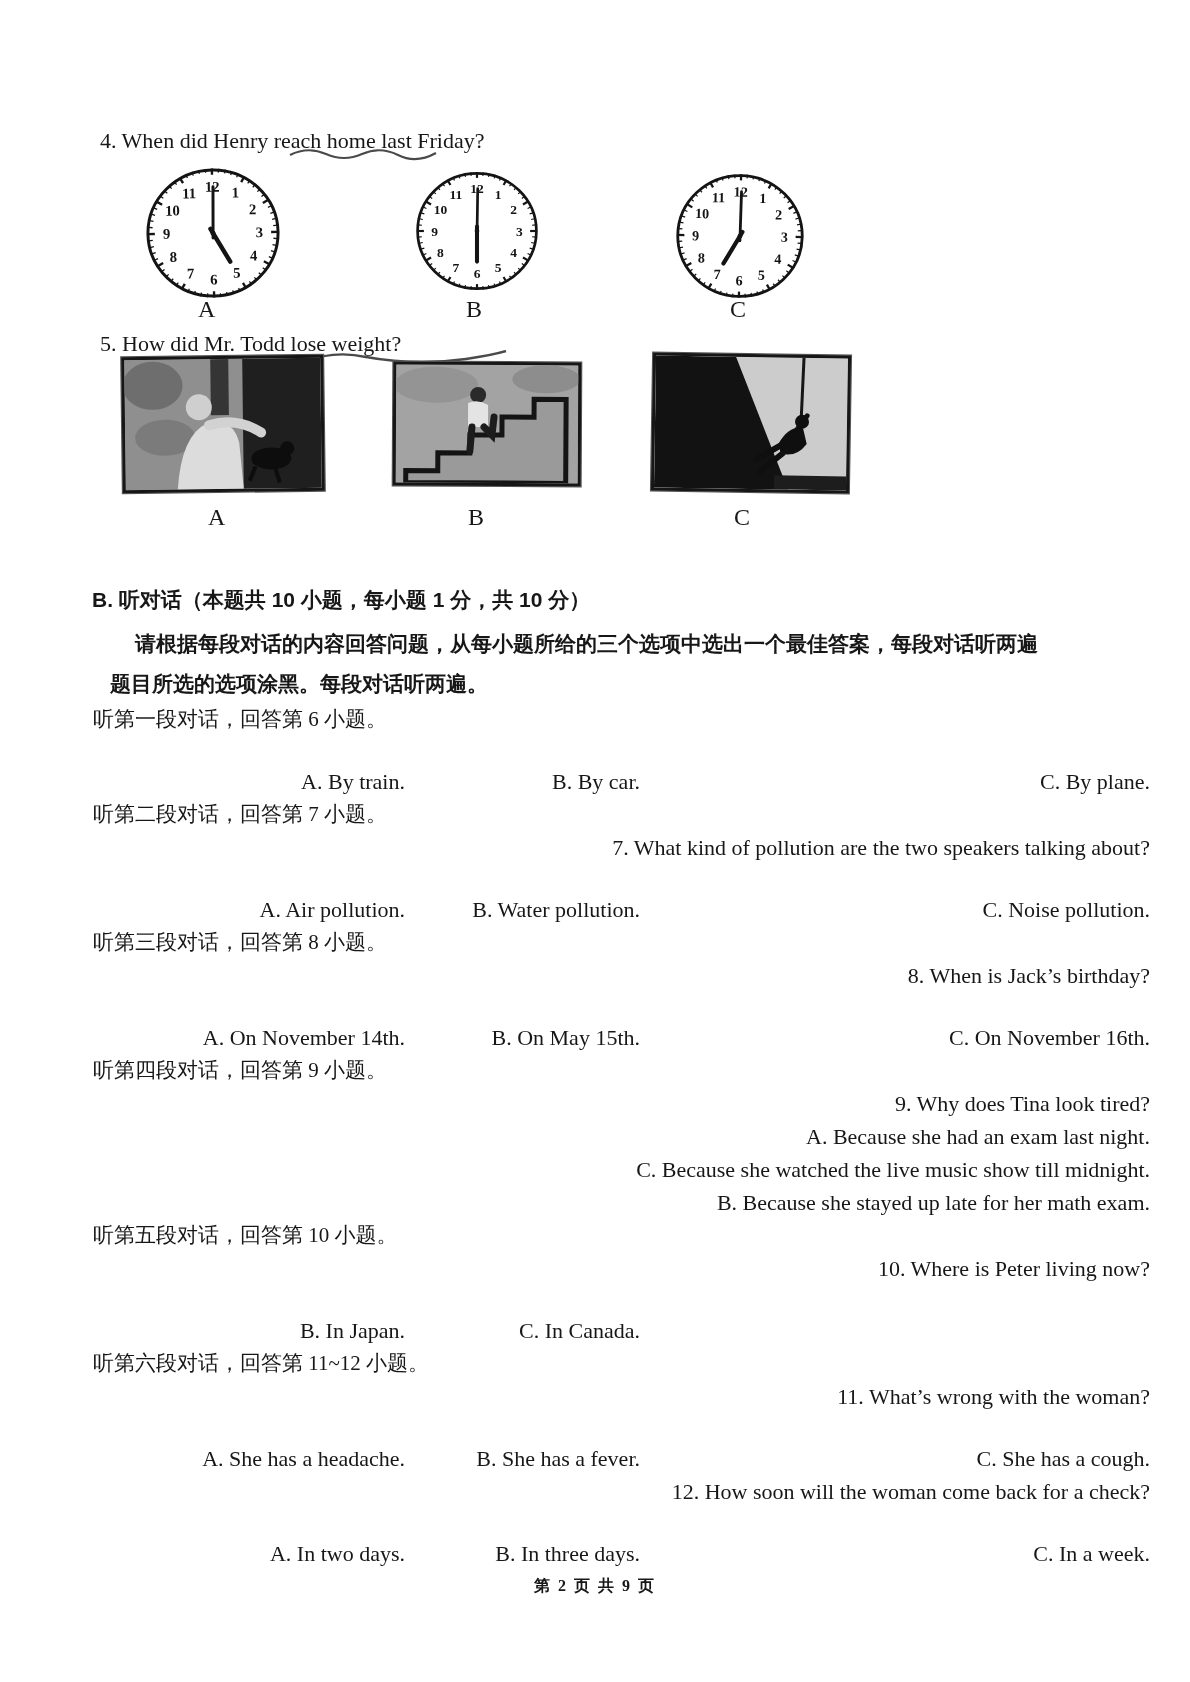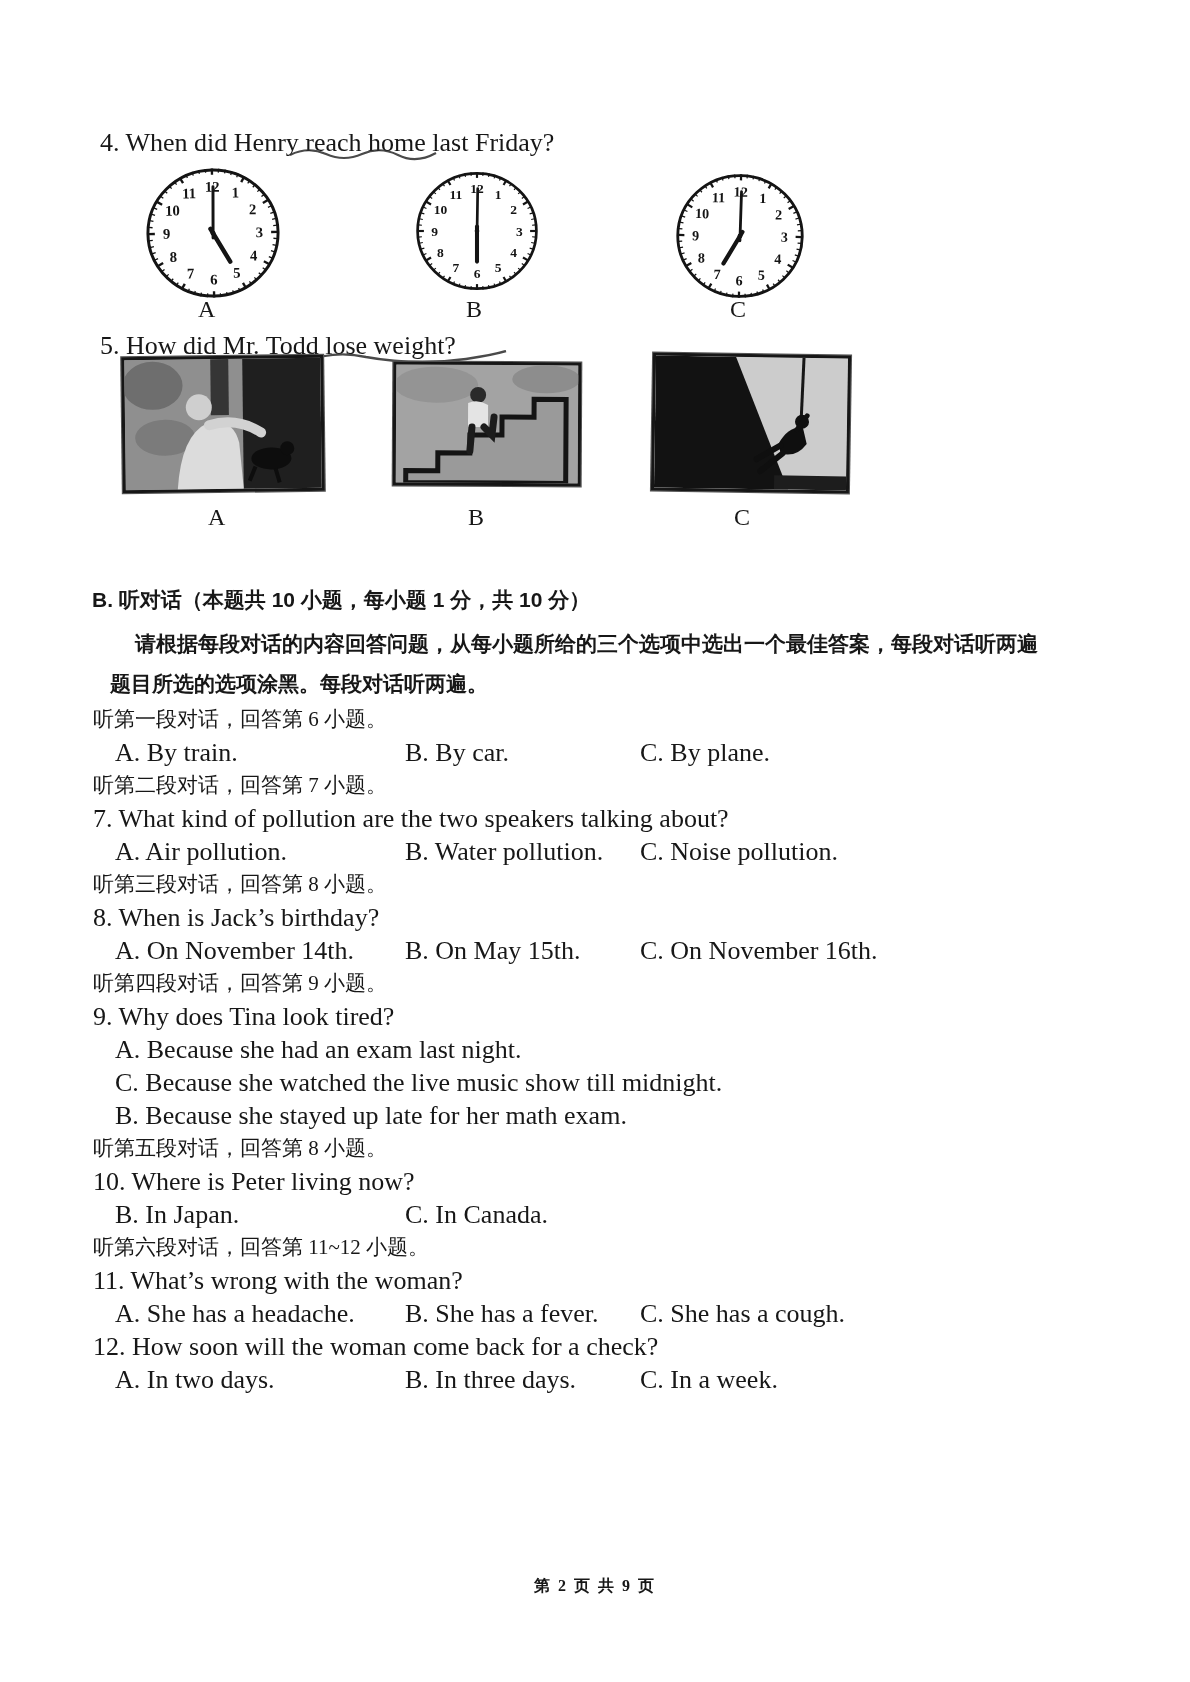--- a/index.html
+++ b/index.html
@@ -5,21 +5,21 @@
   * { margin:0; padding:0; box-sizing:border-box; }
   html,body { width:1190px; height:1682px; }
   body {
     background:#ffffff;
     color:#171717;
     font-family:"Liberation Serif","DejaVu Serif",serif;
     position:relative;
     overflow:hidden;
   }
   .abs { position:absolute; }
-  .en { font-size:26px; }
+  .en { font-size:22px;text-align:right; }
   .cn-bold { font-family:"Liberation Sans","DejaVu Sans",sans-serif; font-weight:700; font-size:21px; }
   .cn { font-size:21px; }
 
   
   #q4-line { left:100px; top:128px; white-space:nowrap; }
   #clocks-row { left:0; top:160px; width:1190px; height:175px; }
   .clock { position:absolute; }
   #clock-a { left:142px; top:4px;  width:142px; height:138px; transform:rotate(-1deg); }
   #clock-b { left:410px; top:8px;  width:134px; height:126px; }
   #clock-c { left:672px; top:10px; width:136px; height:132px; transform:rotate(1deg); }
@@ -45,21 +45,21 @@
   #sectionB { left:92px; top:584px; right:78px; }
   #sectionB .title { margin-bottom:8px; line-height:32px; white-space:nowrap; }
   #sectionB .instr1 { padding-left:43px; line-height:40px; white-space:nowrap; }
   #sectionB .instr2 { padding-left:18px; line-height:40px; white-space:nowrap; }
 
   
   #listening { left:85px; top:703px; right:40px; }
   .line { height:33px; line-height:33px; white-space:nowrap; }
   .cue-line { padding-left:8px; font-size:21px; }
   .q-line { padding-left:8px; }
-  .opts { padding-left:30px; display:grid; grid-template-columns:290px 235px auto; }
+  .opts { padding-left:30px; display:grid; grid-template-columns:290px 235px auto;margin-top:29px; }
   .opt-stacked { padding-left:30px; }
 
   
   .scribble { position:absolute; pointer-events:none; opacity:.85; }
 
   #footer { left:0; top:1576px; width:1190px; text-align:center; font-size:16px; font-weight:700; letter-spacing:2px; }
 </style>
 </head>
 <body>
 
@@ -387,21 +387,21 @@
     <span>B. On May 15th.</span>
     <span>C. On November 16th.</span>
   </div>
 
   <div class="line cue-line cn">听第四段对话，回答第 9 小题。</div>
   <div class="line q-line en">9. Why does Tina look tired?</div>
   <div class="line opt-stacked en">A. Because she had an exam last night.</div>
   <div class="line opt-stacked en">C. Because she watched the live music show till midnight.</div>
   <div class="line opt-stacked en">B. Because she stayed up late for her math exam.</div>
 
-  <div class="line cue-line cn">听第五段对话，回答第 8 小题。</div>
+  <div class="line cue-line cn">听第五段对话，回答第 10 小题。</div>
   <div class="line q-line en">10. Where is Peter living now?</div>
   <div class="line opts en">
     <span>B. In Japan.</span>
     <span>C. In Canada.</span>
   </div>
 
   <div class="line cue-line cn">听第六段对话，回答第 11~12 小题。</div>
   <div class="line q-line en">11.  What’s wrong with the woman?</div>
   <div class="line opts en">
     <span>A.  She has a headache.</span>

